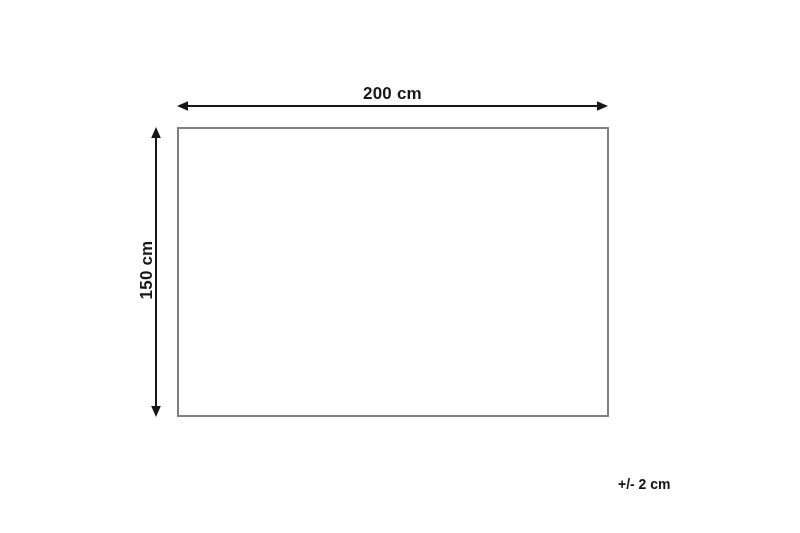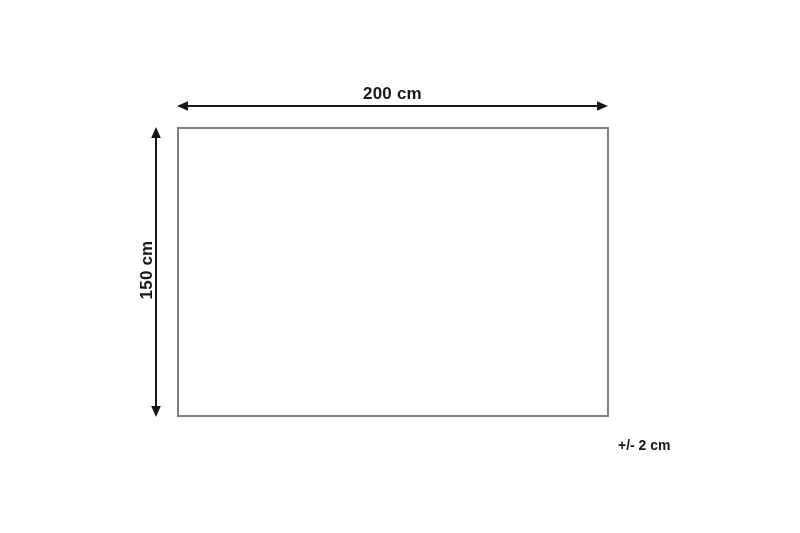--- a/index.html
+++ b/index.html
@@ -53,21 +53,21 @@
     left: 177px; top: 84px;
     width: 431px;
     text-align: center;
   }
   .height-label {
     left: 147px; top: 270px;
     transform: translate(-50%, -50%) rotate(-90deg);
   }
   .tolerance-label {
     position: absolute;
-    left: 618px; top: 437px;
+    left: 618px; top: 476px;
     color: var(--text);
     font-size: 14px;
     font-weight: bold;
     white-space: nowrap;
   }
 </style>
 </head>
 <body>
 
 <div class="stage">

